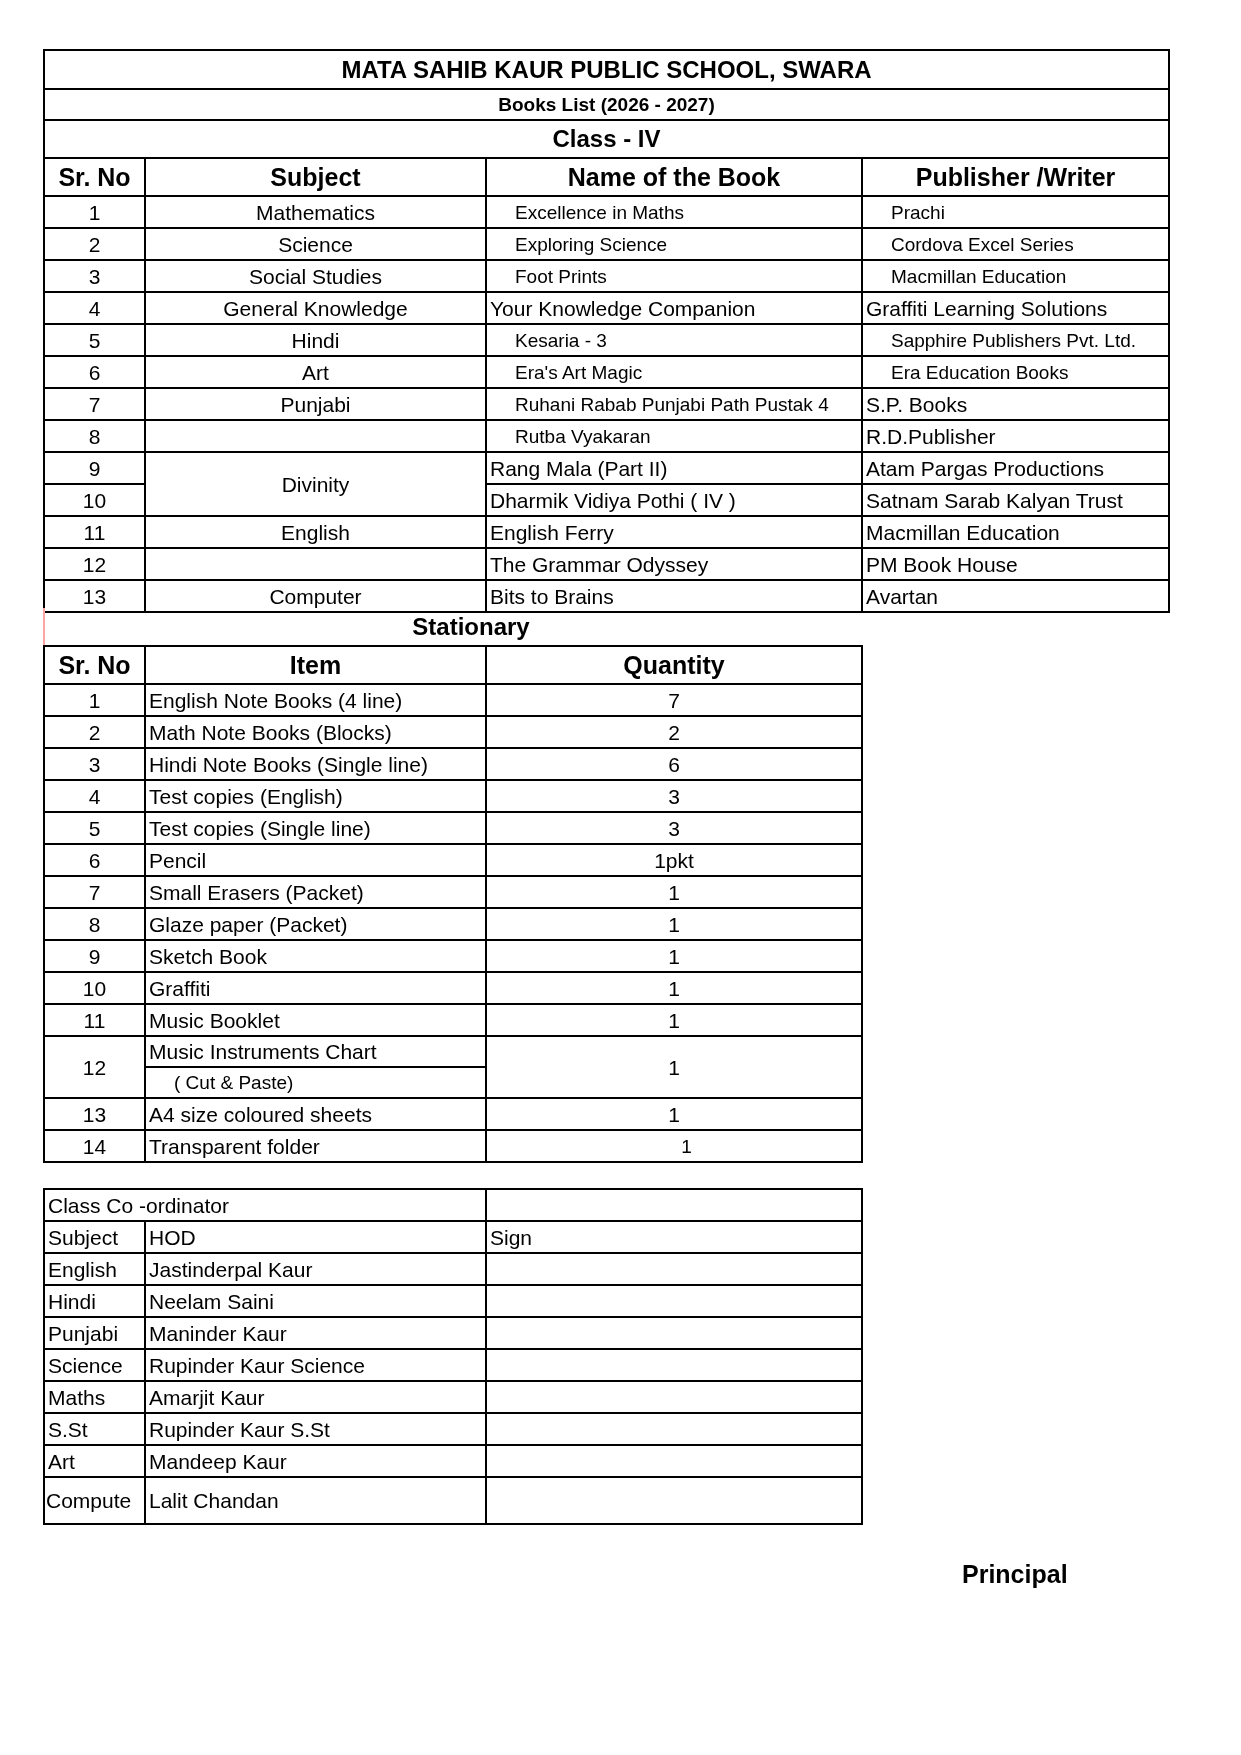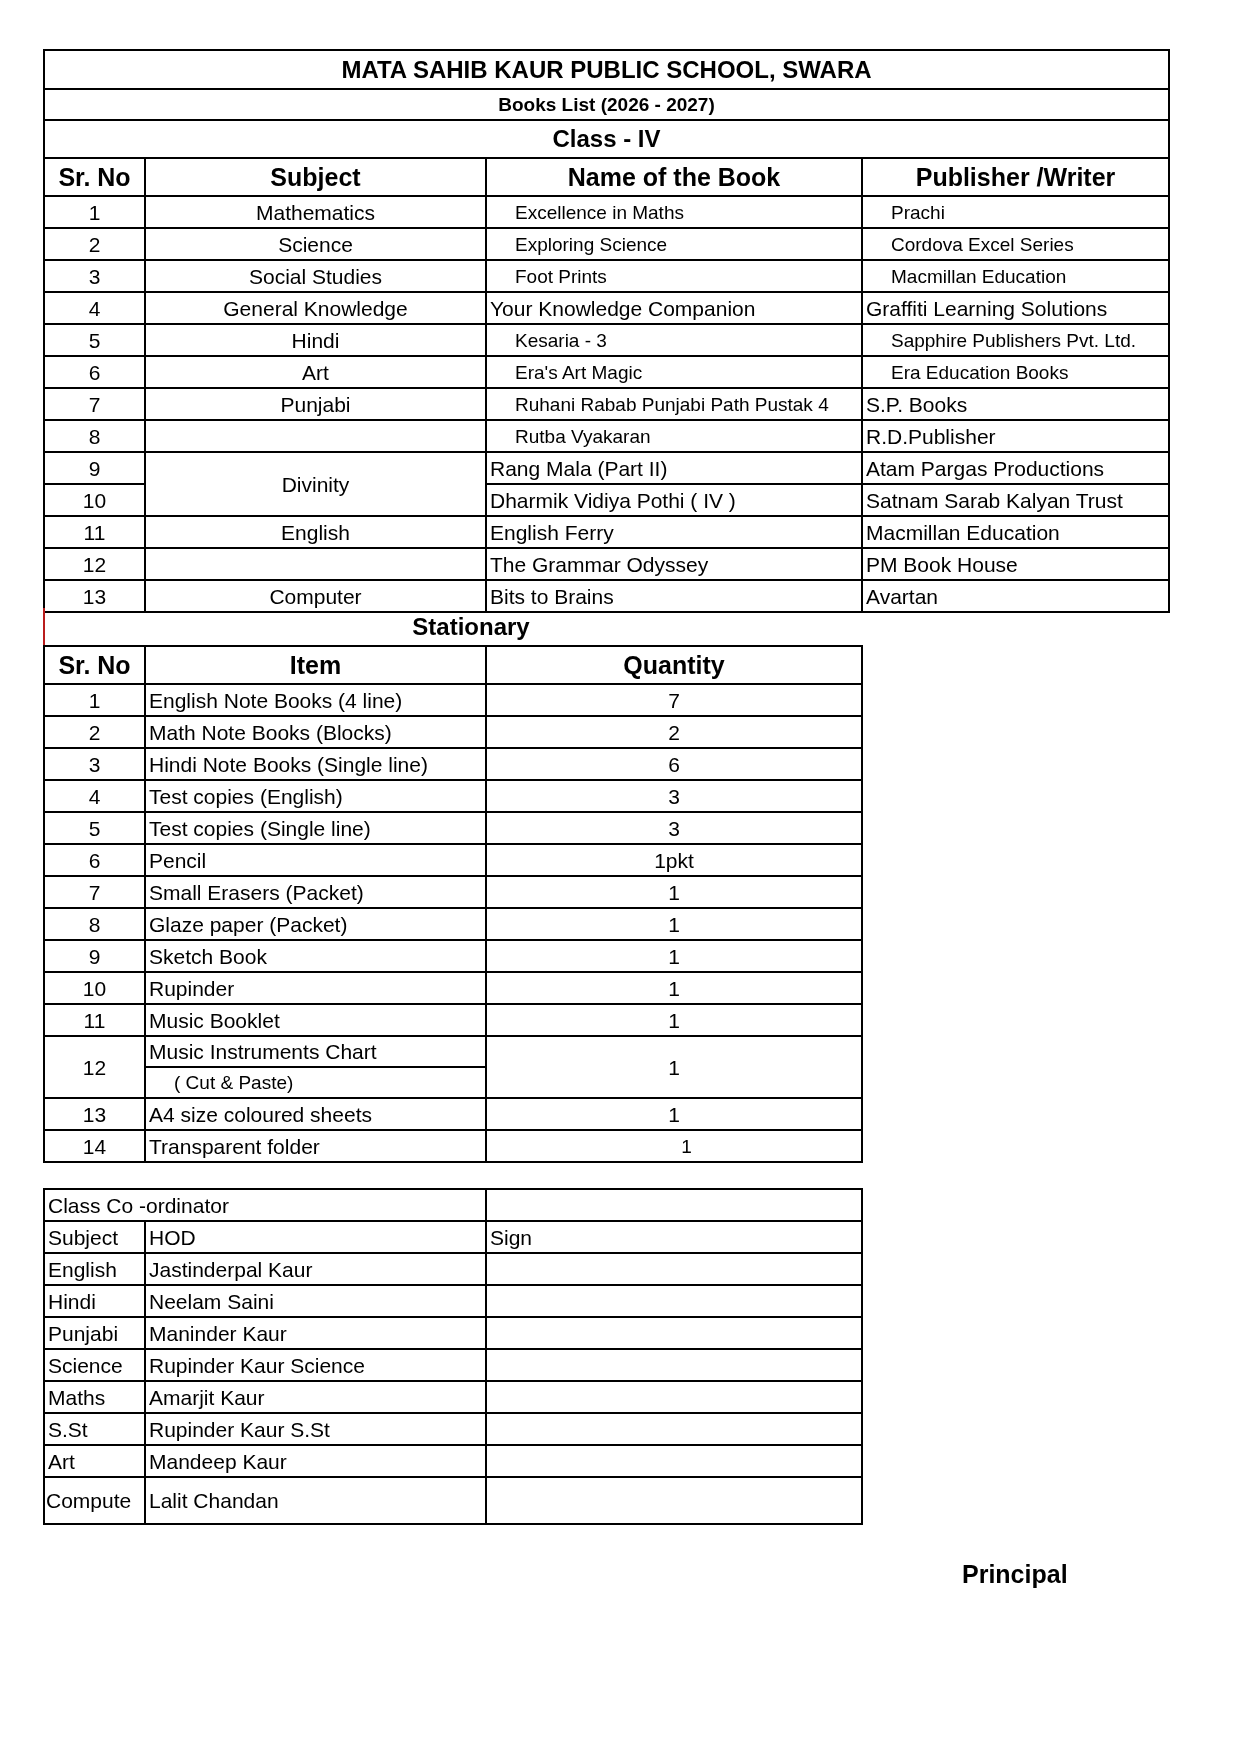--- a/index.html
+++ b/index.html
@@ -129,21 +129,21 @@
   </tr>
   <tr class="row">
     <td class="c">13</td>
     <td class="c">Computer</td>
     <td class="l">Bits to Brains</td>
     <td class="l">Avartan</td>
   </tr>
 </tbody>
   </table>
 
-<div style="position:absolute; left:43px; top:608px; width:818px; height:37px; border-left:2px solid #b91c1c; box-sizing:border-box; display:flex; align-items:center; justify-content:center;padding-left:36px;">
+<div style="position:absolute; left:43px; top:608px; width:818px; height:37px; border-left:2px solid #fca5a5; box-sizing:border-box; display:flex; align-items:center; justify-content:center;padding-left:36px;">
   <span style="font-size:24px; font-weight:bold;">Stationary</span>
 </div>
 
 <table id="stat">
   <colgroup>
     <col style="width:101px">
       <col style="width:341px">
       <col style="width:376px">
   </colgroup>
   <tbody>
@@ -192,21 +192,21 @@
     <td class="l">Glaze paper (Packet)</td>
     <td class="c">1</td>
   </tr>
   <tr class="row">
     <td class="c">9</td>
     <td class="l">Sketch Book</td>
     <td class="c">1</td>
   </tr>
   <tr class="row">
     <td class="c">10</td>
-    <td class="l">Rupinder</td>
+    <td class="l">Graffiti</td>
     <td class="c">1</td>
   </tr>
   <tr class="row">
     <td class="c">11</td>
     <td class="l">Music Booklet</td>
     <td class="c">1</td>
   </tr>
   <tr class="half">
     <td class="c" rowspan="2">12</td>
     <td class="l">Music Instruments Chart</td>

